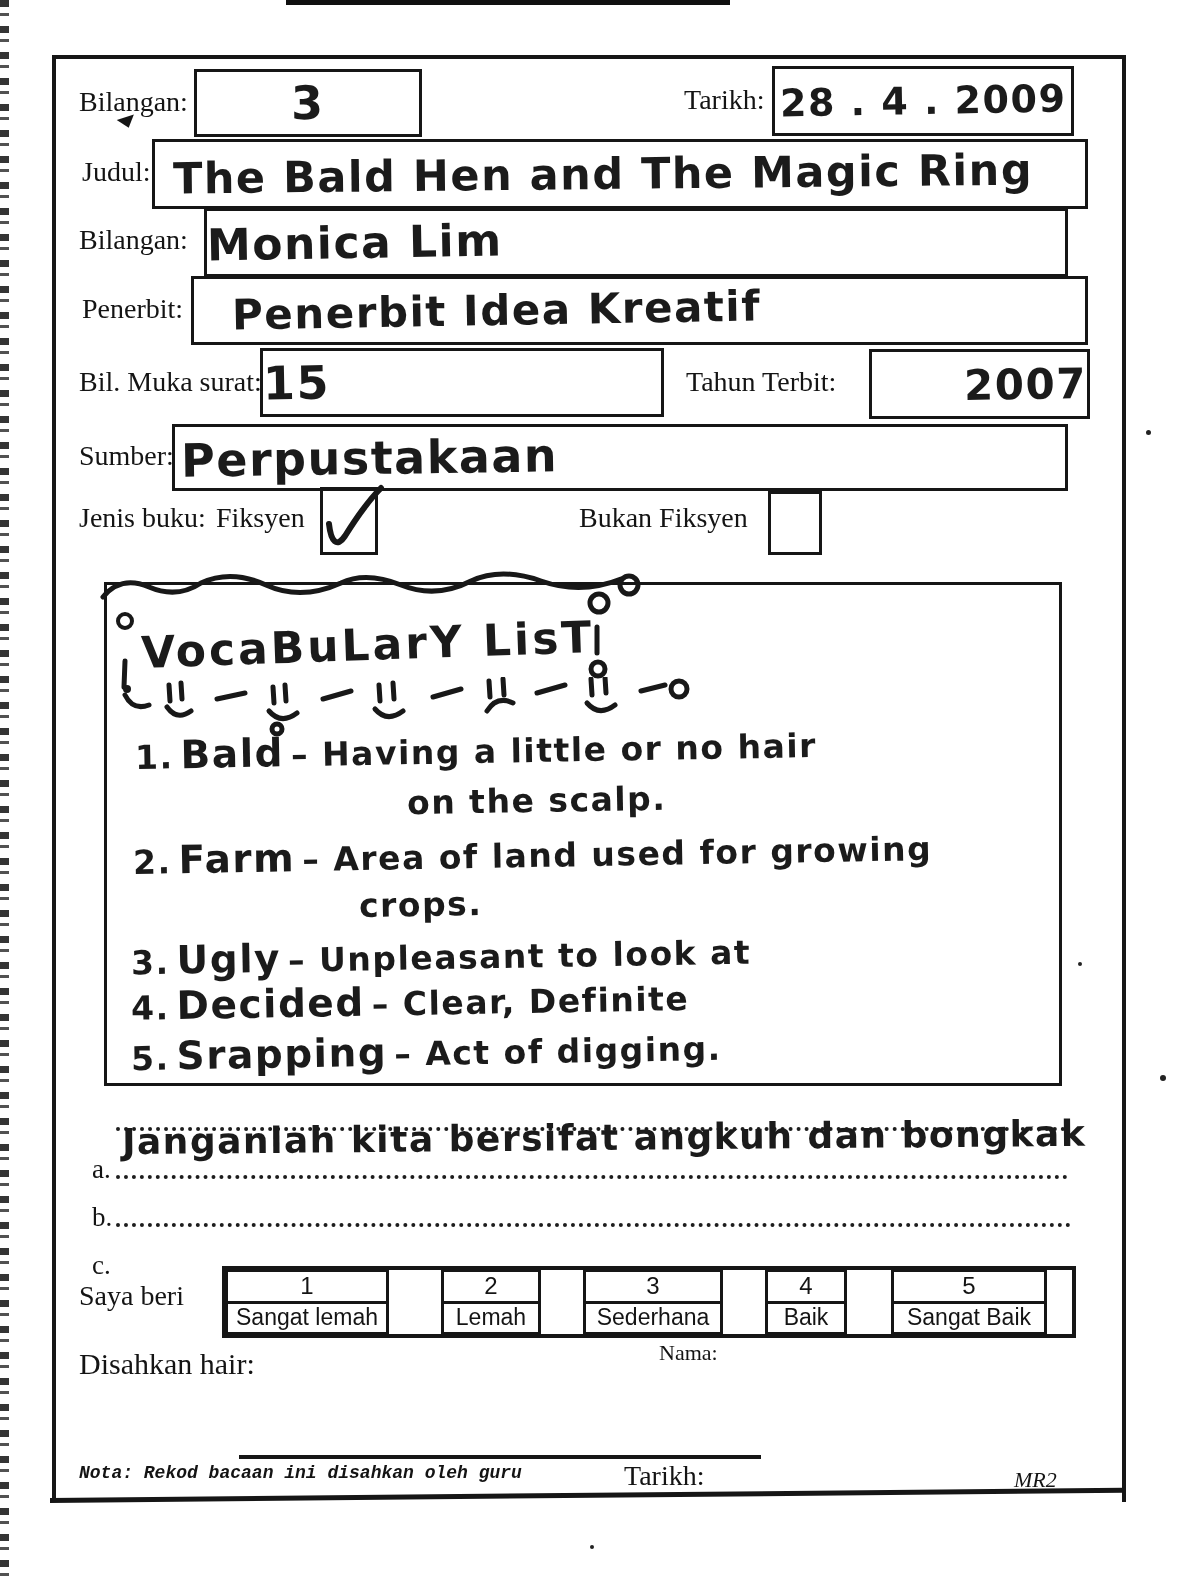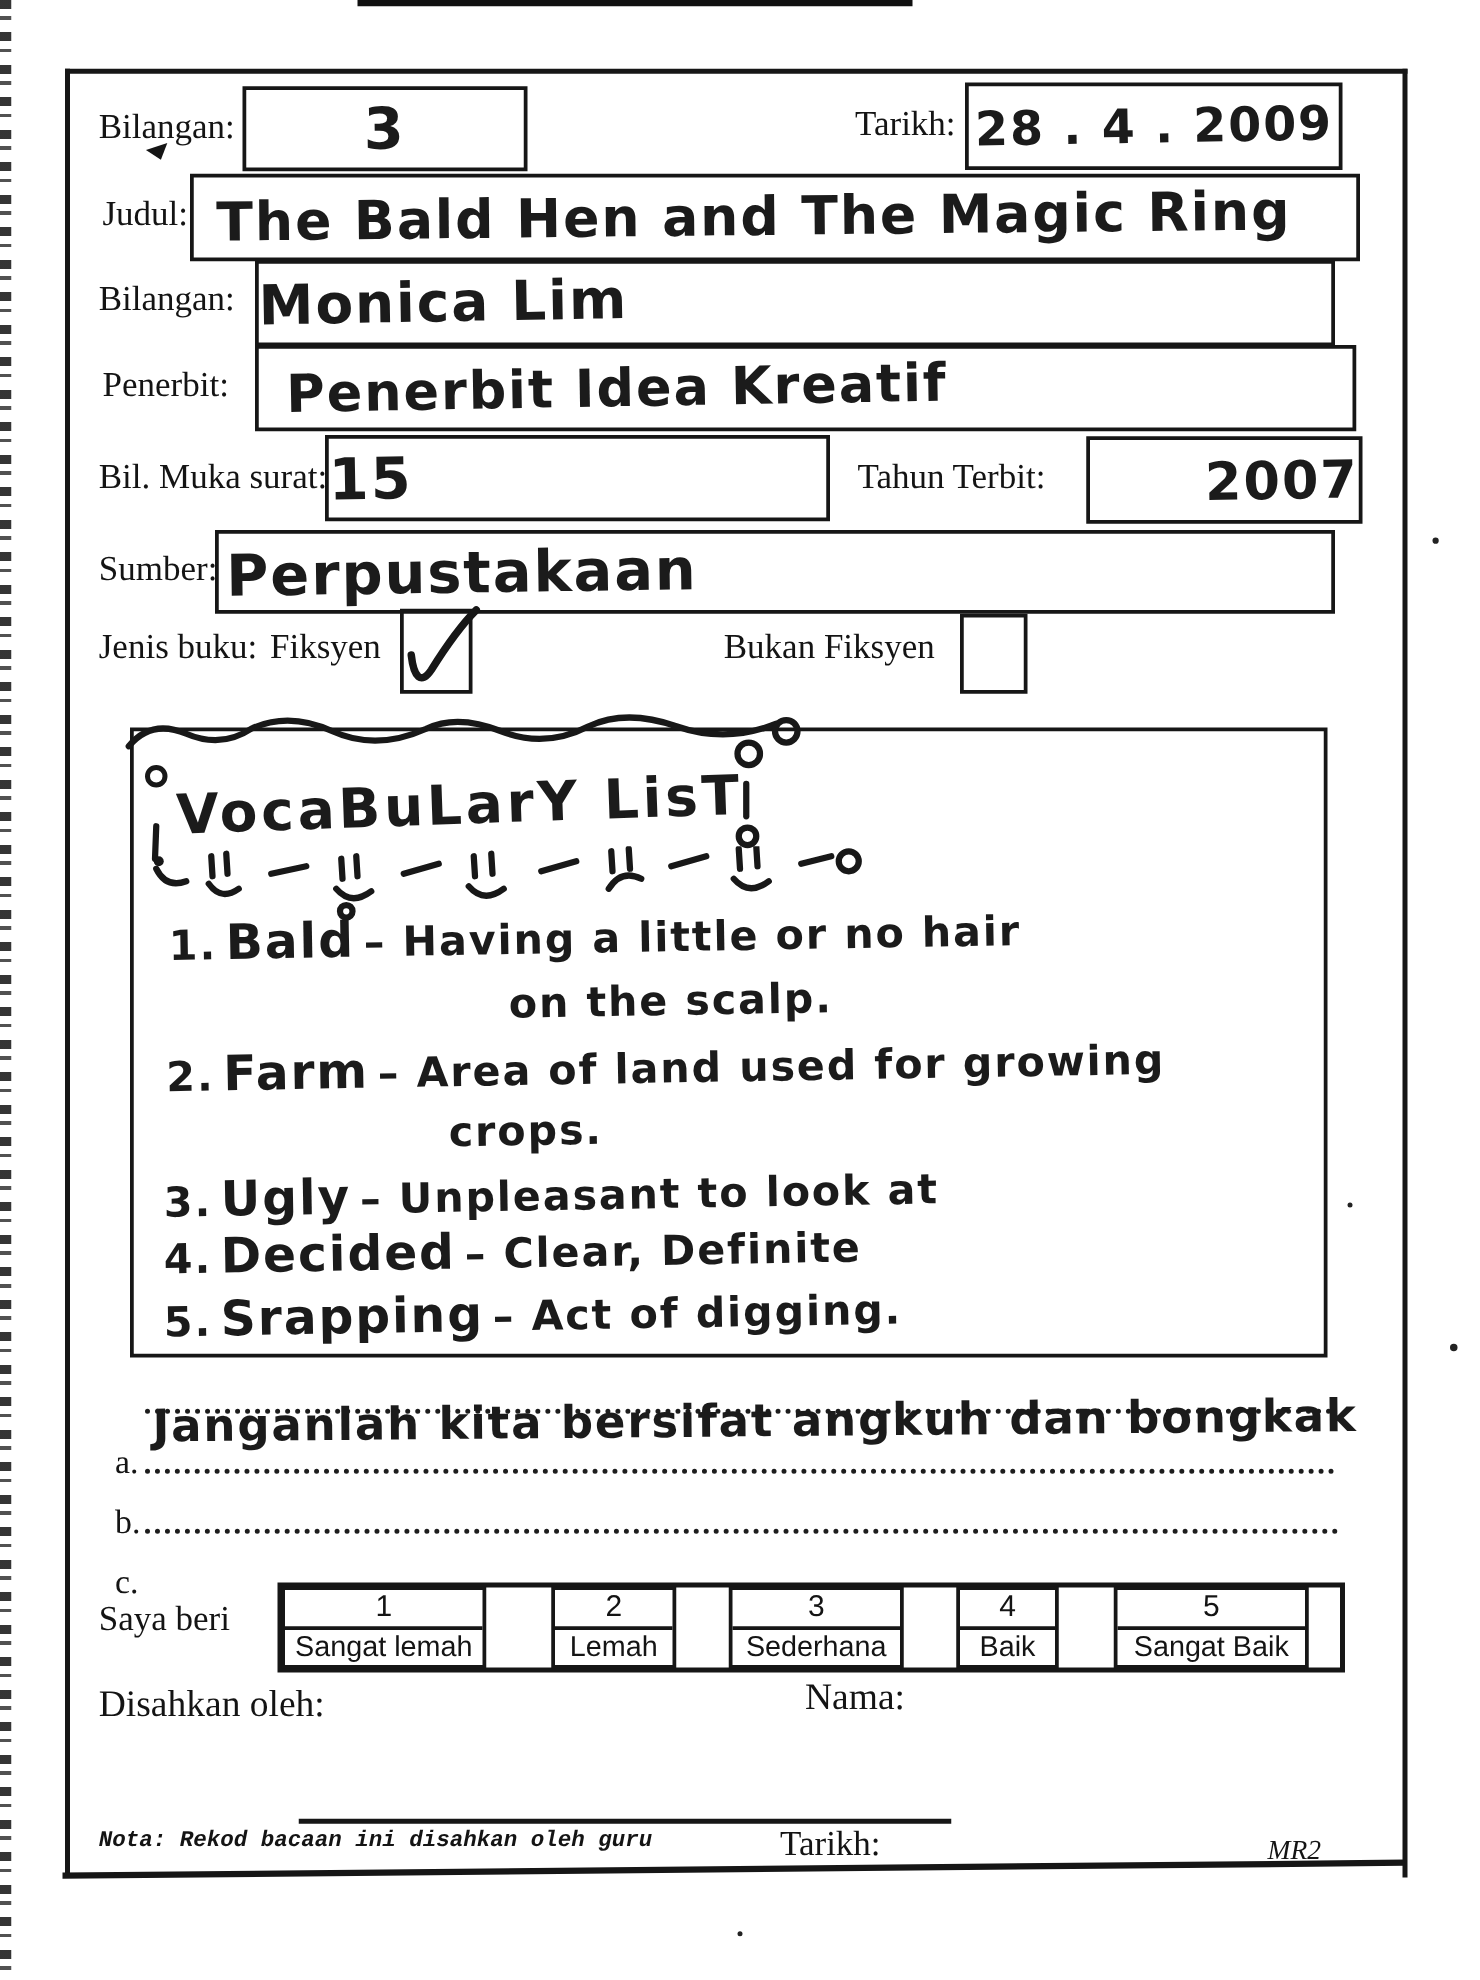--- a/index.html
+++ b/index.html
@@ -69,21 +69,21 @@
     <div class="box" style="left:96px;top:80px;width:912px;height:64px;padding-left:18px;">
       <span class="hw" style="font-size:43px;transform:rotate(-0.6deg);">The Bald Hen and The Magic Ring</span>
     </div>
 
     <div class="lbl" style="left:23px;top:166px;">Bilangan:</div>
     <div class="box" style="left:148px;top:149px;width:858px;height:63px;">
       <span class="hw" style="font-size:44px;">Monica Lim</span>
     </div>
 
     <div class="lbl" style="left:26px;top:235px;">Penerbit:</div>
-    <div class="box" style="left:148px;top:217px;width:853px;height:63px;padding-left:22px;">
+    <div class="box" style="left:135px;top:217px;width:853px;height:63px;padding-left:38px;">
       <span class="hw" style="font-size:42px;">Penerbit Idea Kreatif</span>
     </div>
 
     <div class="lbl" style="left:23px;top:308px;">Bil. Muka surat:</div>
     <div class="box" style="left:204px;top:289px;width:398px;height:63px;">
       <span class="hw" style="font-size:46px;">15</span>
     </div>
     <div class="lbl" style="left:630px;top:308px;">Tahun Terbit:</div>
     <div class="box" style="left:793px;top:290px;width:215px;height:64px;justify-content:flex-end;margin-left:20px;">
       <span class="hw" style="font-size:42px;">2007</span>
@@ -220,22 +220,22 @@
         <div class="rate-label">Baik</div>
       </div>
       <div class="rate-gap" style="width:44px;"></div>
       <div class="rate-group" style="width:150px;">
         <div class="rate-num">5</div>
         <div class="rate-label">Sangat Baik</div>
       </div>
       <div class="rate-gap" style="flex:1;"></div>
     </div>
 
-    <div class="lbl" style="left:23px;top:1288px;font-size:30px;">Disahkan oleh:</div>
-    <div class="lbl" style="left:588px;top:1282px;font-size:30px;">Nama:</div>
+    <div class="lbl" style="left:23px;top:1288px;font-size:30px;">Disahkan hair:</div>
+    <div class="lbl" style="left:603px;top:1282px;font-size:22px;">Nama:</div>
 
     <div style="position:absolute;left:183px;top:1396px;width:522px;height:4px;background:#161616;"></div>
 
     <div class="italic-note" style="position:absolute;left:23px;top:1404px;">Nota: Rekod bacaan ini disahkan oleh guru</div>
     <div class="lbl" style="left:568px;top:1402px;">Tarikh:</div>
     <div style="position:absolute;left:958px;top:1408px;font-size:22px;font-style:italic;">MR2</div>
   </div>
 
   <div class="form-bottom"></div>
 </div>

